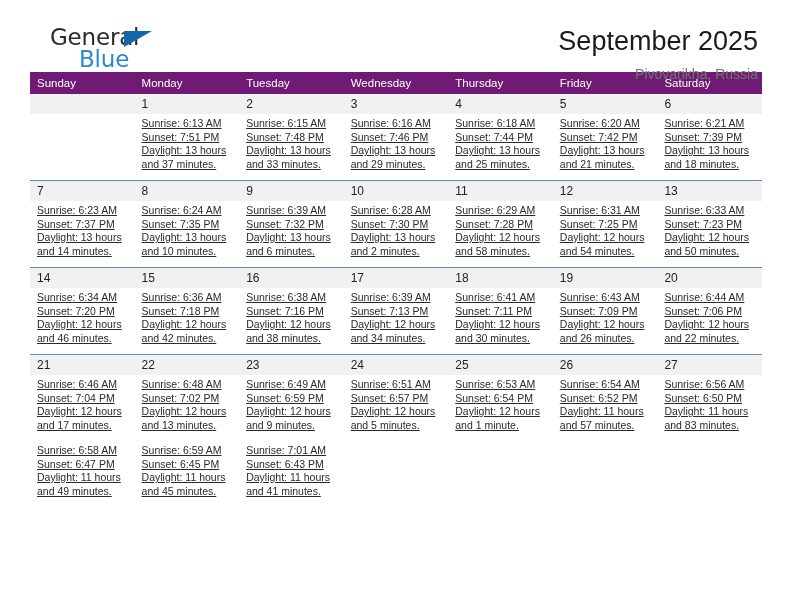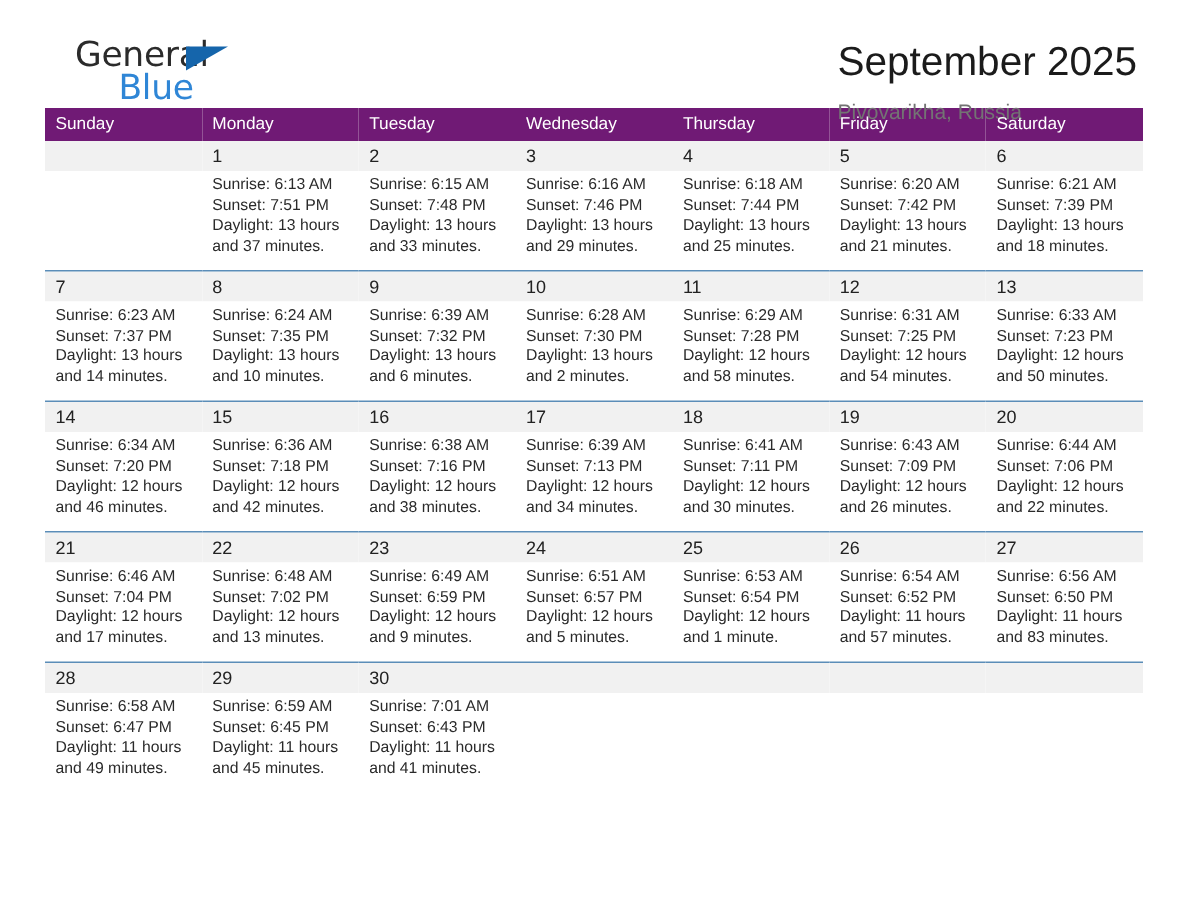--- a/index.html
+++ b/index.html
@@ -59,20 +59,21 @@
   .logo-blue {
     position: absolute;
     left: 29px;
     top: 22px;
     font-size: 23px;
     color: #2f86d6;
     letter-spacing: -0.2px;
     font-family: "DejaVu Sans", sans-serif;
   }
   .titles {
+    text-align: right;
     padding-top: 1px;
     margin-left: 21px;
   }
   .cal-title {
     font-size: 27px;
     color: #1b1b1b;
     line-height: 1.1;
     font-weight: normal;
     margin: 0;
   }
@@ -115,20 +116,21 @@
   }
   .info-row td {
     background: #ffffff;
     font-size: 10.5px;
     color: #2a2a2a;
     padding: 3px 6px 9px 7px;
     vertical-align: top;
     line-height: 13.5px;
     height: 52px;
     box-sizing: border-box;
+    text-decoration: underline;
   }
   .info-row td.empty {
     color: transparent;
   }
   .line {
     white-space: nowrap;
   }
 </style>
 </head>
 <body>
@@ -365,29 +367,20 @@
             <div class="line">Daylight: 11 hours</div>
             <div class="line">and 57 minutes.</div>
           </td>
           <td>
             <div class="line">Sunrise: 6:56 AM</div>
             <div class="line">Sunset: 6:50 PM</div>
             <div class="line">Daylight: 11 hours</div>
             <div class="line">and 83 minutes.</div>
           </td>
         </tr>
-        <tr class="daynum-row">
-          <td>28</td>
-          <td>29</td>
-          <td>30</td>
-          <td></td>
-          <td></td>
-          <td></td>
-          <td></td>
-        </tr>
         <tr class="info-row">
           <td>
             <div class="line">Sunrise: 6:58 AM</div>
             <div class="line">Sunset: 6:47 PM</div>
             <div class="line">Daylight: 11 hours</div>
             <div class="line">and 49 minutes.</div>
           </td>
           <td>
             <div class="line">Sunrise: 6:59 AM</div>
             <div class="line">Sunset: 6:45 PM</div>

